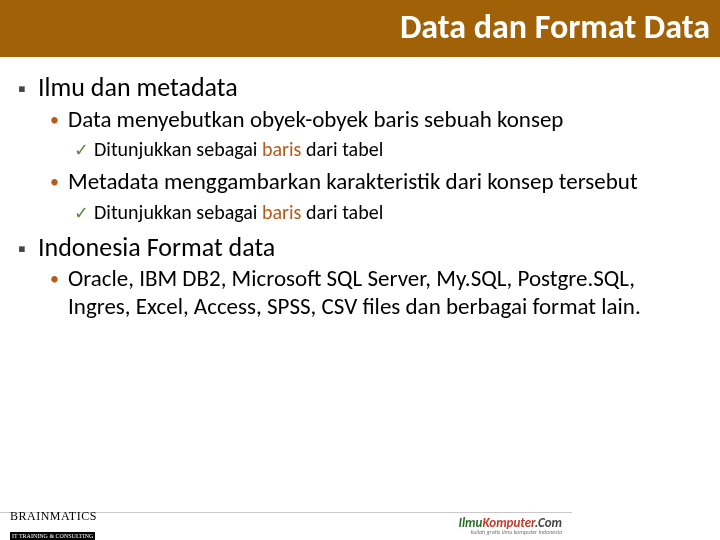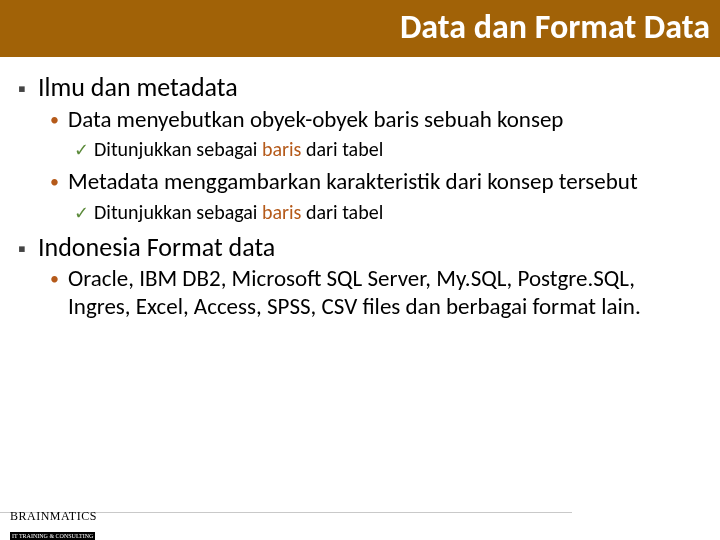--- a/index.html
+++ b/index.html
@@ -163,13 +163,19 @@
 
 </div>
 
 <div class="footer">
   <div class="logo-left">
     <div class="brand">
       <span>BRAIN</span><span>MATICS</span>
     </div>
     <span class="sub">IT TRAINING &amp; CONSULTING</span>
   </div>
+  <div class="logo-right">
+    <div class="ik">
+      <span class="ilmu">Ilmu</span><span class="komputer">Komputer</span><span class="com">.Com</span>
+    </div>
+    <div class="tag">kuliah gratis ilmu komputer Indonesia</div>
+  </div>
 </div>
 
 </body></html>

